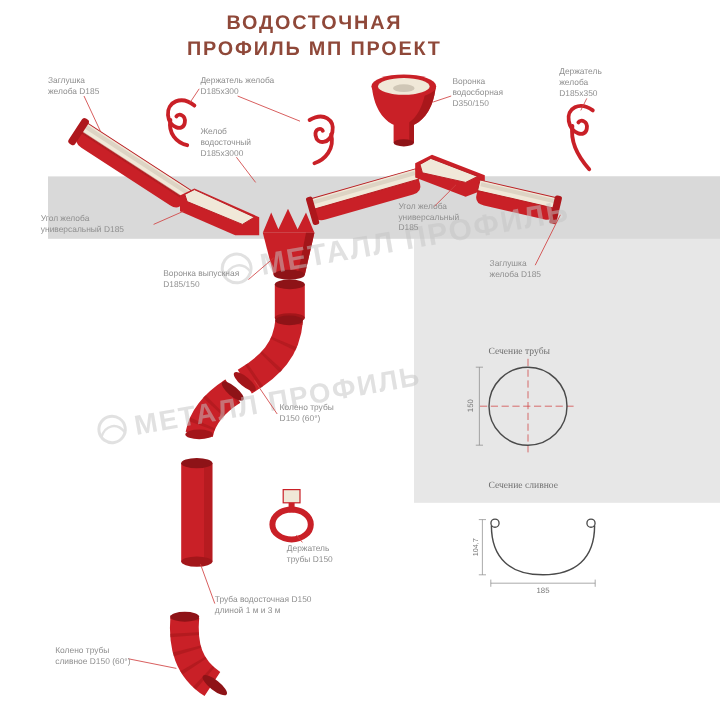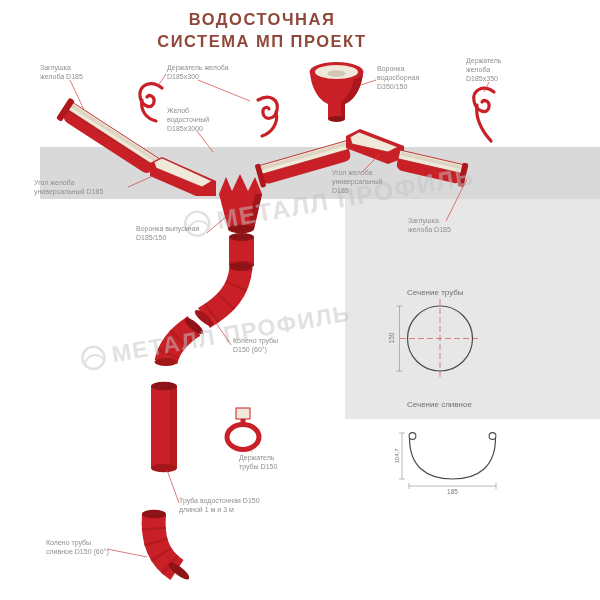--- a/index.html
+++ b/index.html
@@ -9,29 +9,29 @@
   }
   #diagram{position:absolute;left:0;top:0;z-index:1;}
   .title{
     position:absolute;top:8px;left:0;width:524px;text-align:center;z-index:3;
     color:#8f4839;font-weight:bold;font-size:16.5px;letter-spacing:1.5px;line-height:1.35;
   }
   .lbl{
     position:absolute;z-index:3;font-size:7px;line-height:1.3;color:#8f8f8f;
   }
   .sec-title{
-    position:absolute;z-index:3;font-size:8px;color:#6f6f6f;
+    position:absolute;z-index:3;font-size:8px;color:#6f6f6f;font-family:Liberation Serif, serif;
   }
 </style>
 </head>
 <body>
 
 <div class="title">
   <div>ВОДОСТОЧНАЯ</div>
-  <div>СИСТЕМА МП ПРОЕКТ</div>
+  <div>ПРОФИЛЬ МП ПРОЕКТ</div>
 </div>
 
 <svg id="diagram" width="600" height="600" viewBox="0 0 600 600">
 
   <rect x="345" y="147" width="255" height="272" fill="#e7e7e7"></rect>
   <rect x="40" y="147" width="560" height="52" fill="#d9d9d9"></rect>
 
   <g transform="translate(72,102) rotate(33)">
     <path d="M0,8 H104 V13 Q104,20 96,20 H8 Q0,20 0,13 Z" fill="#c92027"></path>
     <rect x="0" y="0" width="104" height="9" fill="#f0e8d8" stroke="#b91d22" stroke-width="0.8"></rect>

